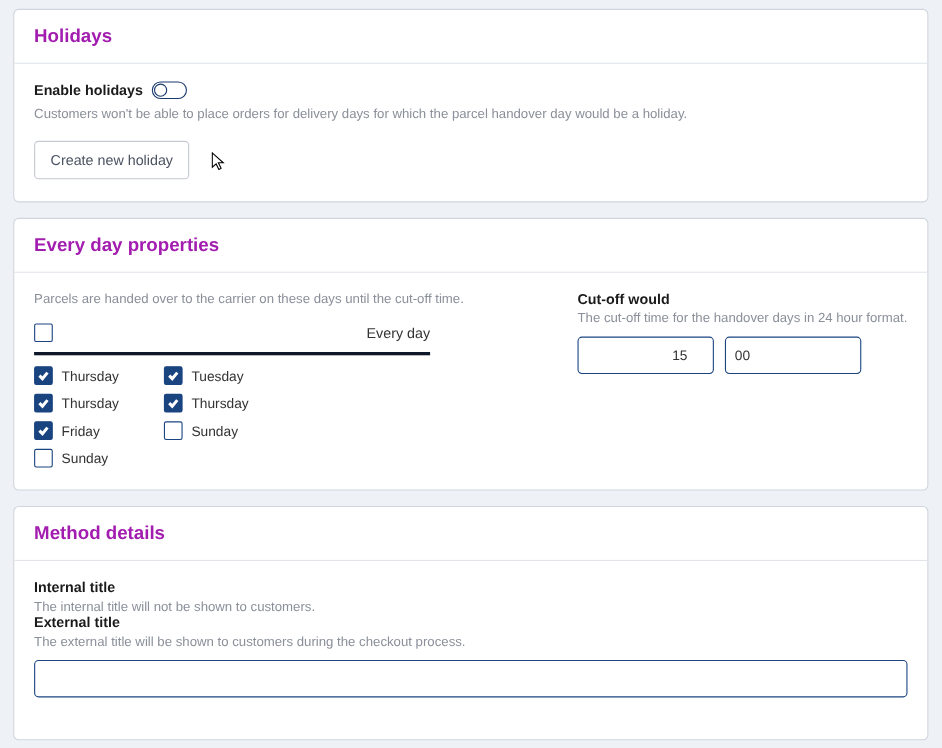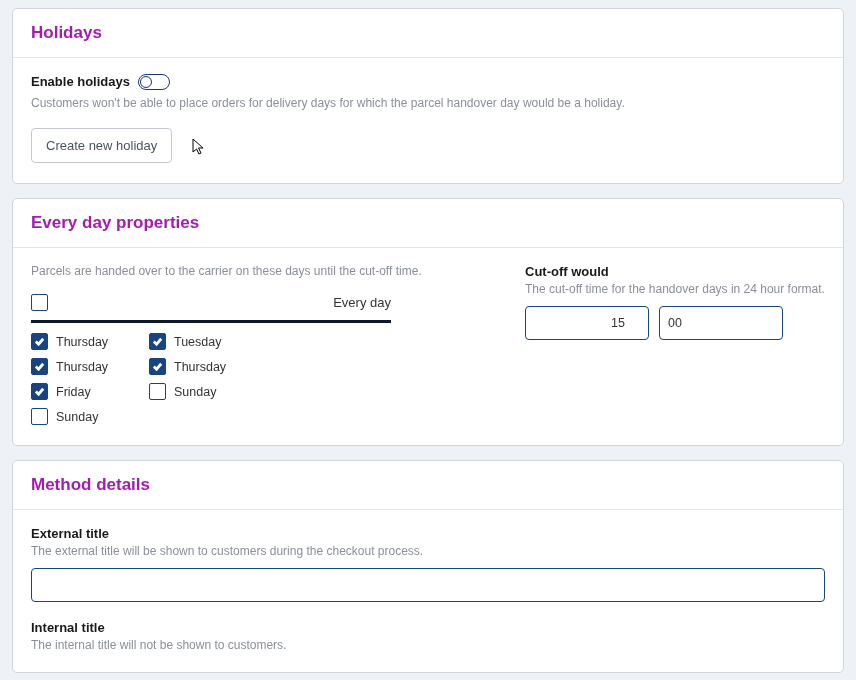--- a/index.html
+++ b/index.html
@@ -262,27 +262,27 @@
       </div>
     </div>
   </div>
 </div>
 
 <div class="card">
   <div class="card-header">
     <div class="card-title">Method details</div>
   </div>
   <div class="card-body">
+    <div class="section-block" style="margin-bottom:0;">
+      <span class="label-strong">Internal title</span>
+      <div class="helper">The internal title will not be shown to customers.</div>
+    </div>
     <div class="section-block">
       <span class="label-strong">External title</span>
       <div class="helper">The external title will be shown to customers during the checkout process.</div>
       <input class="text-input" type="text" value="" style="">
     </div>
-    <div class="section-block" style="margin-bottom:0;">
-      <span class="label-strong">Internal title</span>
-      <div class="helper">The internal title will not be shown to customers.</div>
-    </div>
   </div>
 </div>
 
 <svg class="cursor" style="left:192px; top:138px;" width="16" height="18" viewBox="0 0 16 18">
   <path d="M1 1 L1 14 L4.5 11 L7 16 L9 15 L6.5 10 L11 10 Z" fill="#fff" stroke="#000" stroke-width="1"></path>
 </svg>
 
 </body></html>

